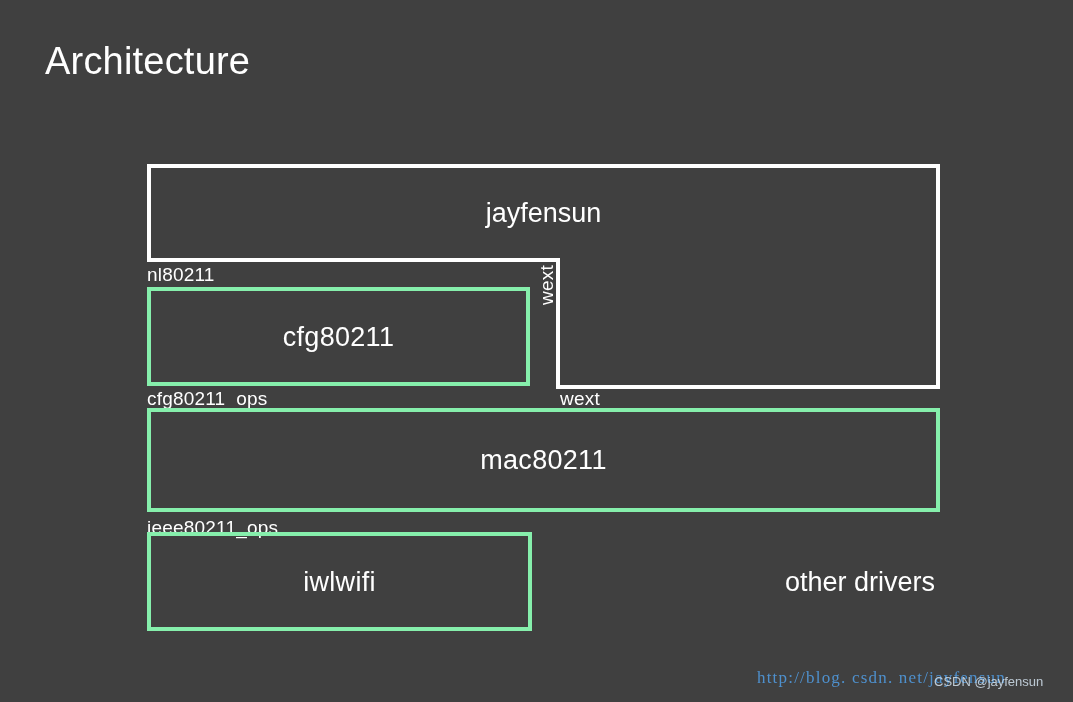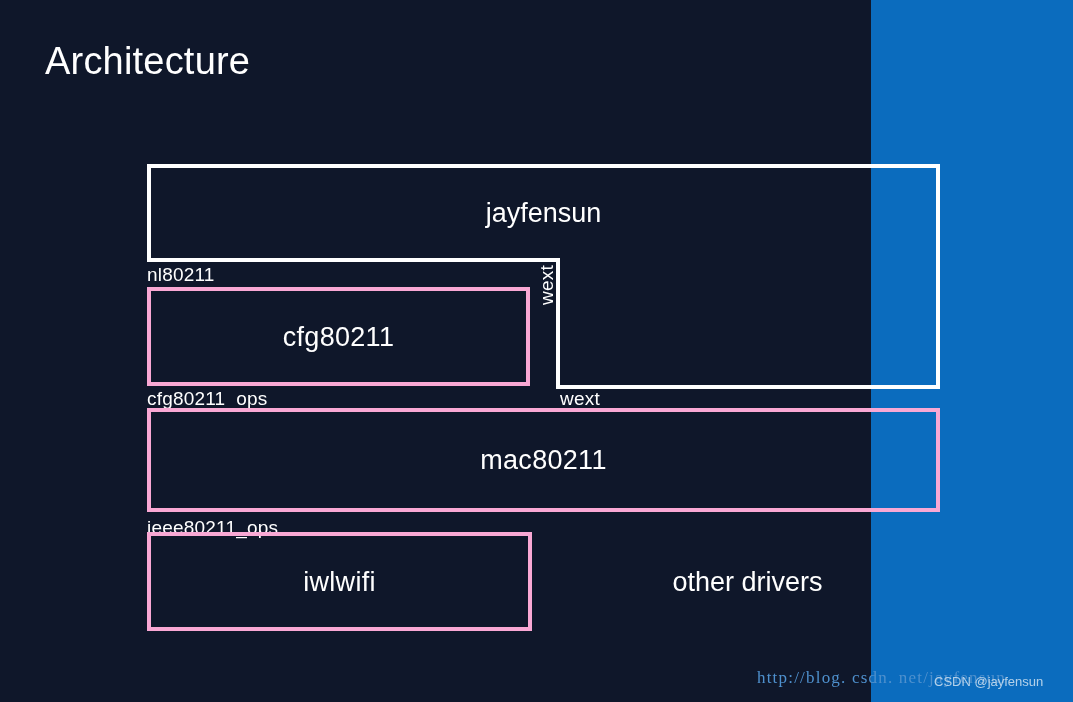--- a/index.html
+++ b/index.html
@@ -13,23 +13,23 @@
     font-family: "Liberation Sans", sans-serif;
     overflow: hidden;
     position: relative;
     -webkit-font-smoothing: antialiased;
   }
 
   #slide {
     position: absolute;
     left: 0;
     top: 0;
-    width: 871px;
+    width: 1073px;
     height: 702px;
-    background: #0f172a;
+    background: #404040;
   }
 
   
   #slide-title {
     position: absolute;
     left: 45px;
     top: 41px;
     font-size: 38px;
     font-weight: 300;
     color: #ffffff;
@@ -42,21 +42,21 @@
   #diagram {
     position: absolute;
     left: 0;
     top: 0;
     width: 1073px;
     height: 702px;
   }
 
   .box {
     position: absolute;
-    border: 4px solid #f9a8d4;
+    border: 4px solid #86efac;
     box-sizing: border-box;
     background: transparent;
   }
 
   .box-label {
     position: absolute;
     left: 0;
     right: 0;
     top: 50%;
     transform: translateY(-50%);
@@ -170,21 +170,21 @@
     transform: rotate(-90deg);
     transform-origin: left top;
     letter-spacing: 0.2px;
   }
 
   #label-other-drivers {
     position: absolute;
     left: 560px;
     top: 567px;
     width: 375px;
-    text-align: center;
+    text-align: right;
     color: #ffffff;
     font-size: 27px;
     white-space: nowrap;
   }
 
   
   #watermark-url {
     position: absolute;
     left: 757px;
     top: 668px;

